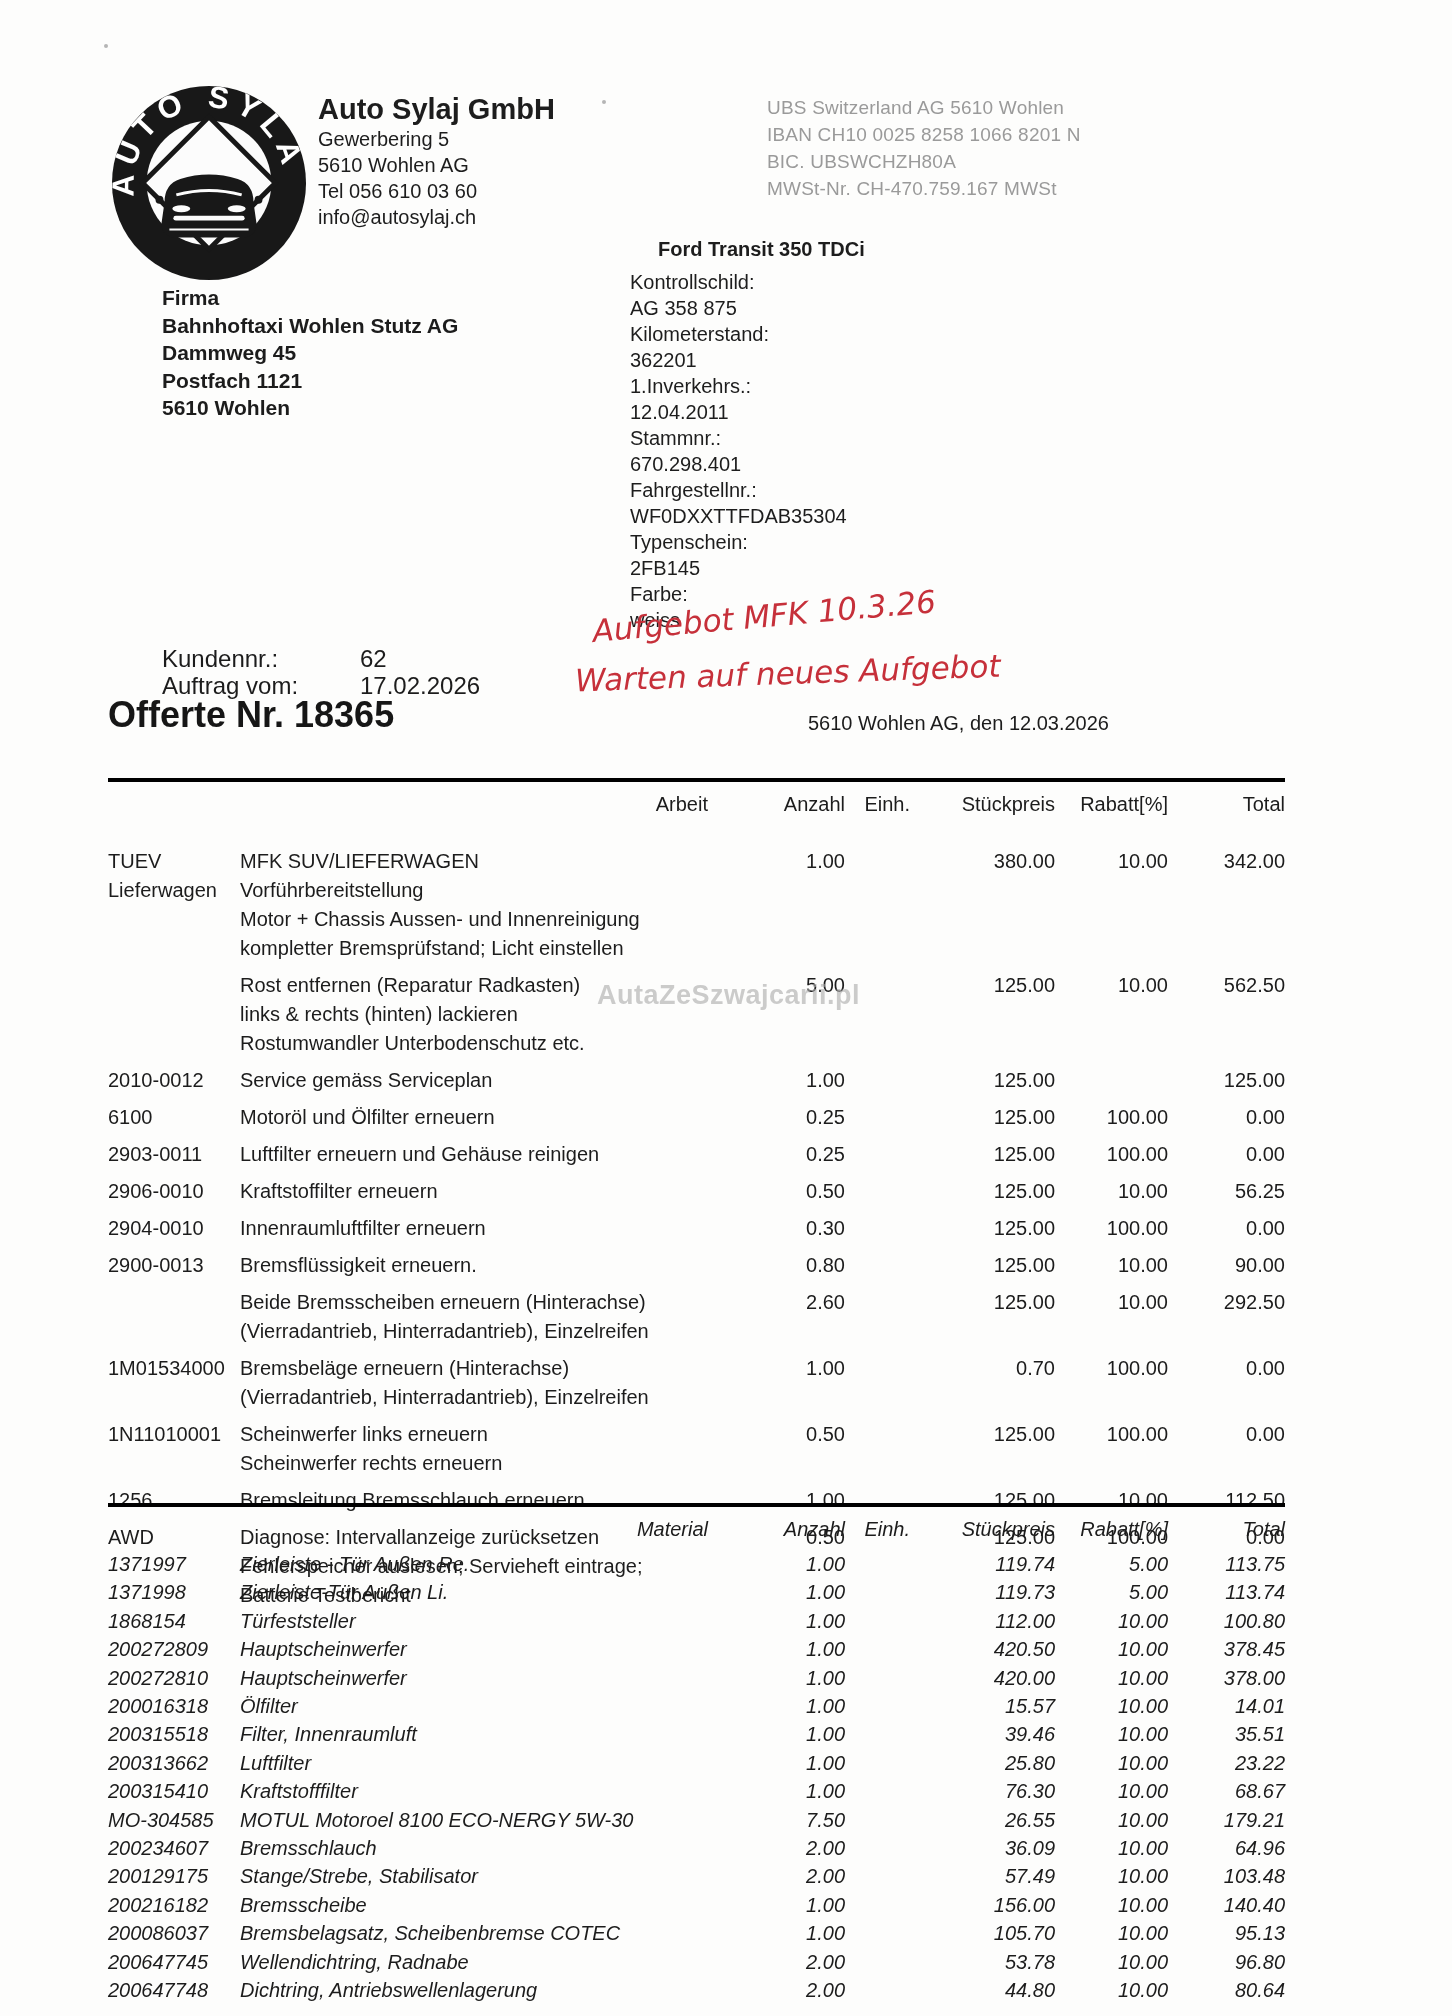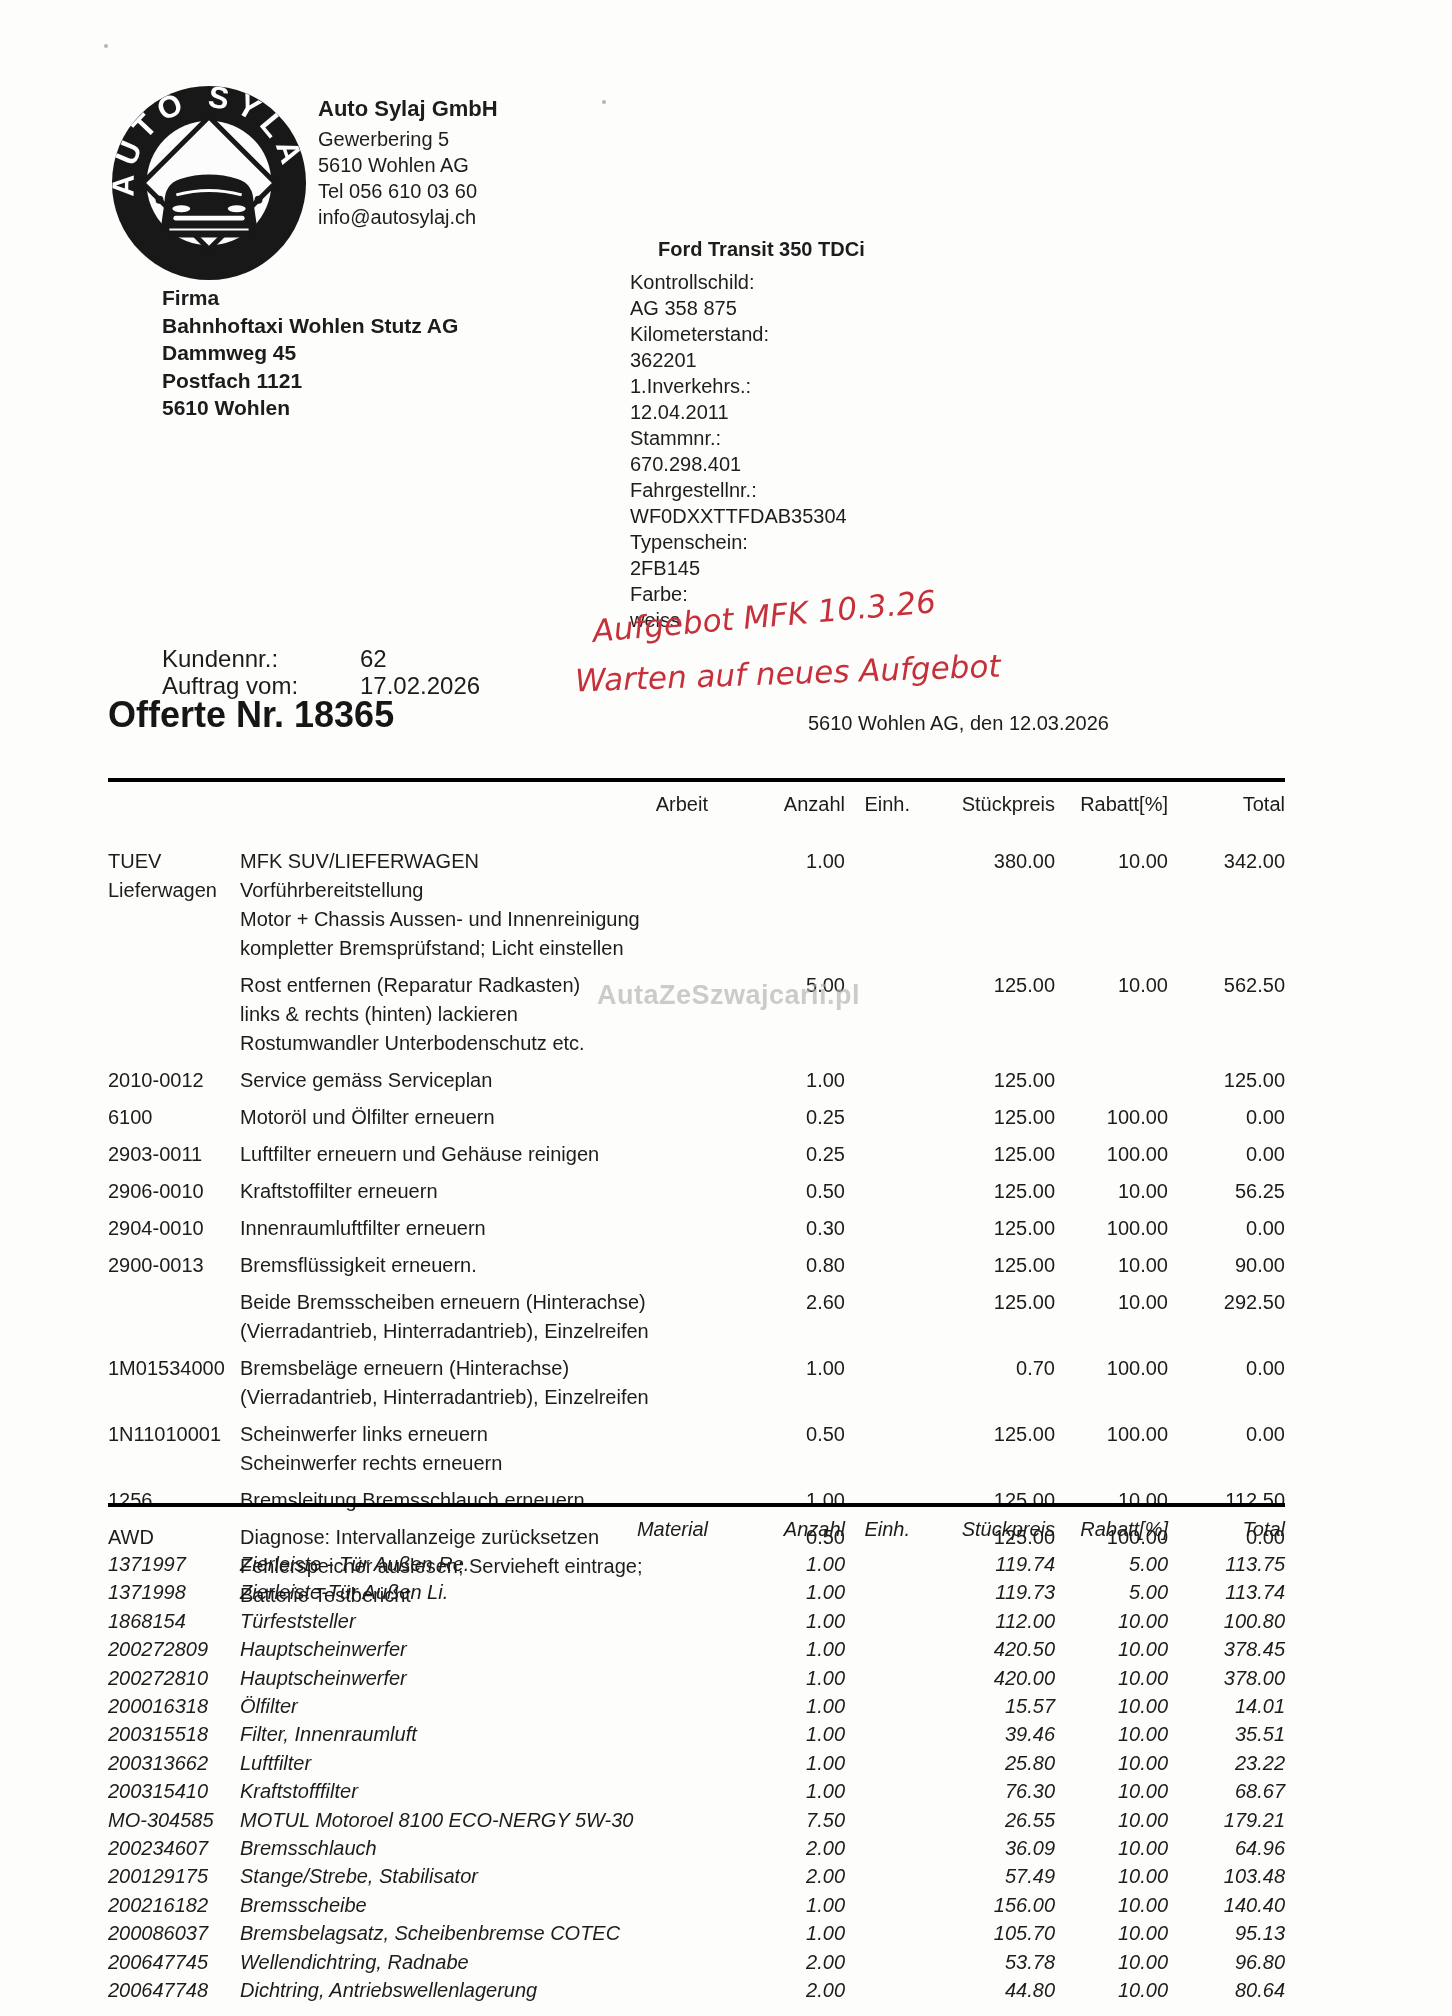--- a/index.html
+++ b/index.html
@@ -8,21 +8,21 @@
     width:1452px;height:2016px;
     margin:0 auto;
     background:#fdfdfc;
     font-family:"Liberation Sans", sans-serif;
     color:#222;
     overflow:hidden;
   }
   
   .logo{position:absolute;left:110px;top:84px;width:198px;height:198px;}
   .company{position:absolute;left:318px;top:96px;line-height:26px;font-size:20px;color:#1d1d1d;}
-  .company .name{font-weight:bold;font-size:22px;margin-bottom:4px;}
+  .company .name{font-weight:bold;font-size:29px;margin-bottom:4px;}
   .bank{position:absolute;left:767px;top:94px;line-height:27px;font-size:19px;color:#9a9a9a;letter-spacing:.2px;}
   
   .vehicle{position:absolute;left:630px;top:238px;font-size:20px;color:#1d1d1d;}
   .vehicle .v-title{font-weight:bold;margin-bottom:8px;margin-left:28px;}
   .vehicle .v-row{display:flex;line-height:26px;flex-direction:column;}
   .vehicle .v-label{width:192px;}
   .vehicle .v-value{}
   
   .customer{position:absolute;left:162px;top:284px;font-size:21px;line-height:27.5px;color:#1c1c1c;font-weight:bold;}
   
@@ -91,20 +91,26 @@
   </div>
 
   <div class="company">
     <div class="name">Auto Sylaj GmbH</div>
     <div>Gewerbering 5</div>
     <div>5610 Wohlen AG</div>
     <div>Tel  056 610 03 60</div>
     <div>info@autosylaj.ch</div>
   </div>
 
+  <div class="bank">
+    <div>UBS Switzerland AG 5610 Wohlen</div>
+    <div>IBAN CH10 0025 8258 1066 8201 N</div>
+    <div>BIC. UBSWCHZH80A</div>
+    <div>MWSt-Nr. CH-470.759.167 MWSt</div>
+  </div>
 
   <div class="vehicle">
     <div class="v-title">Ford Transit 350 TDCi</div>
     <div class="v-row">
       <div class="v-label">Kontrollschild:</div>
       <div class="v-value">AG 358 875</div>
     </div>
     <div class="v-row">
       <div class="v-label">Kilometerstand:</div>
       <div class="v-value">362201</div>

